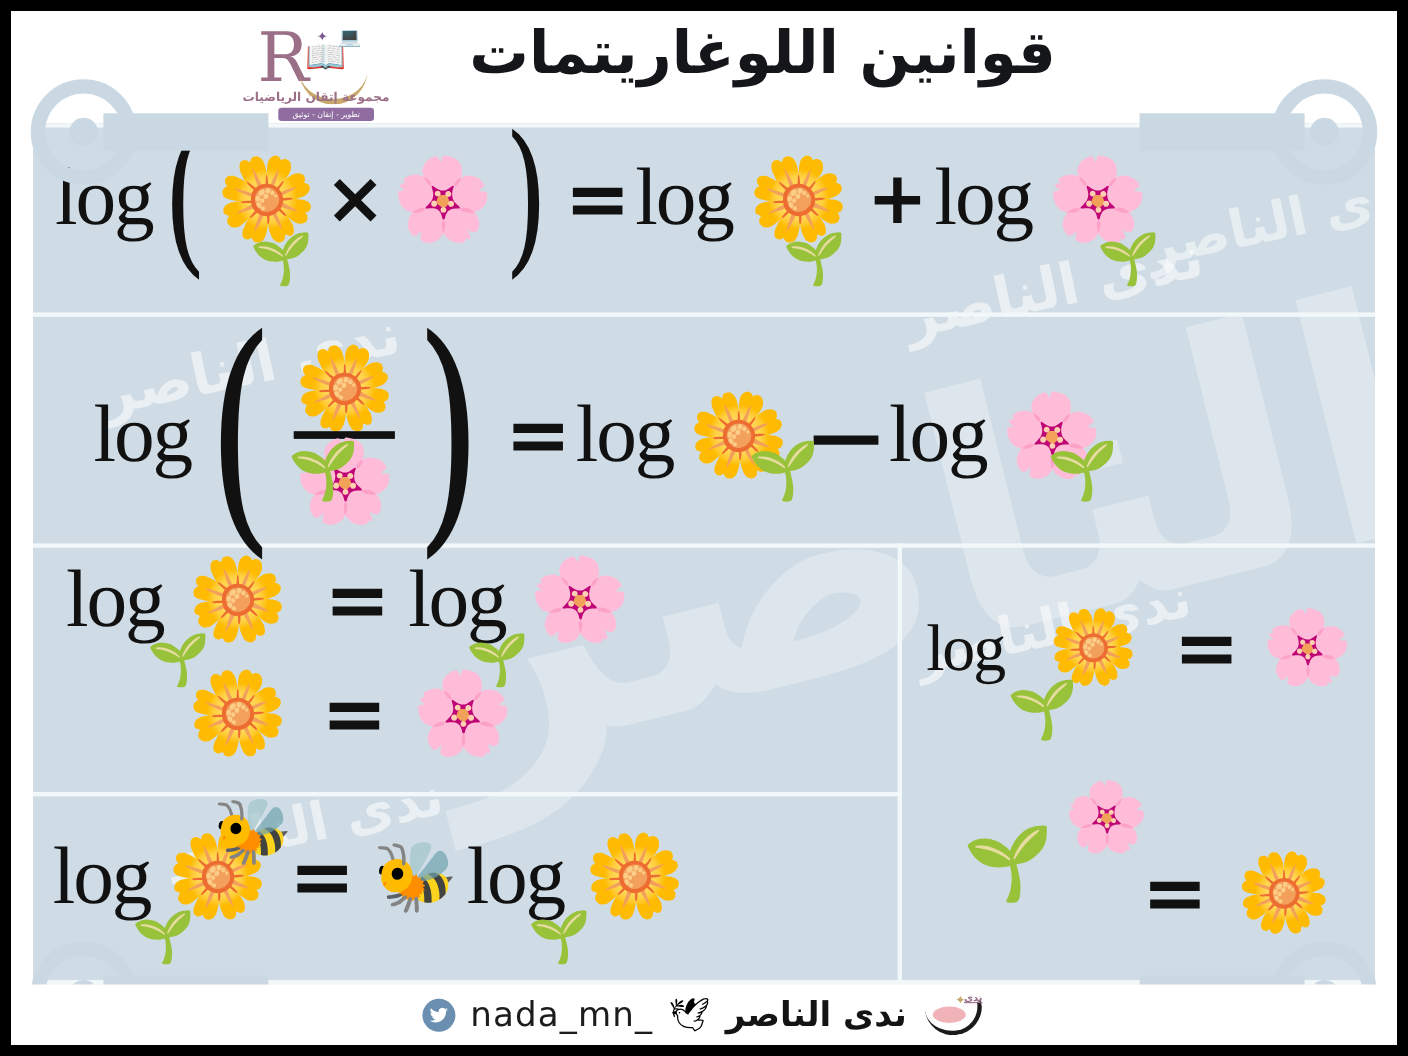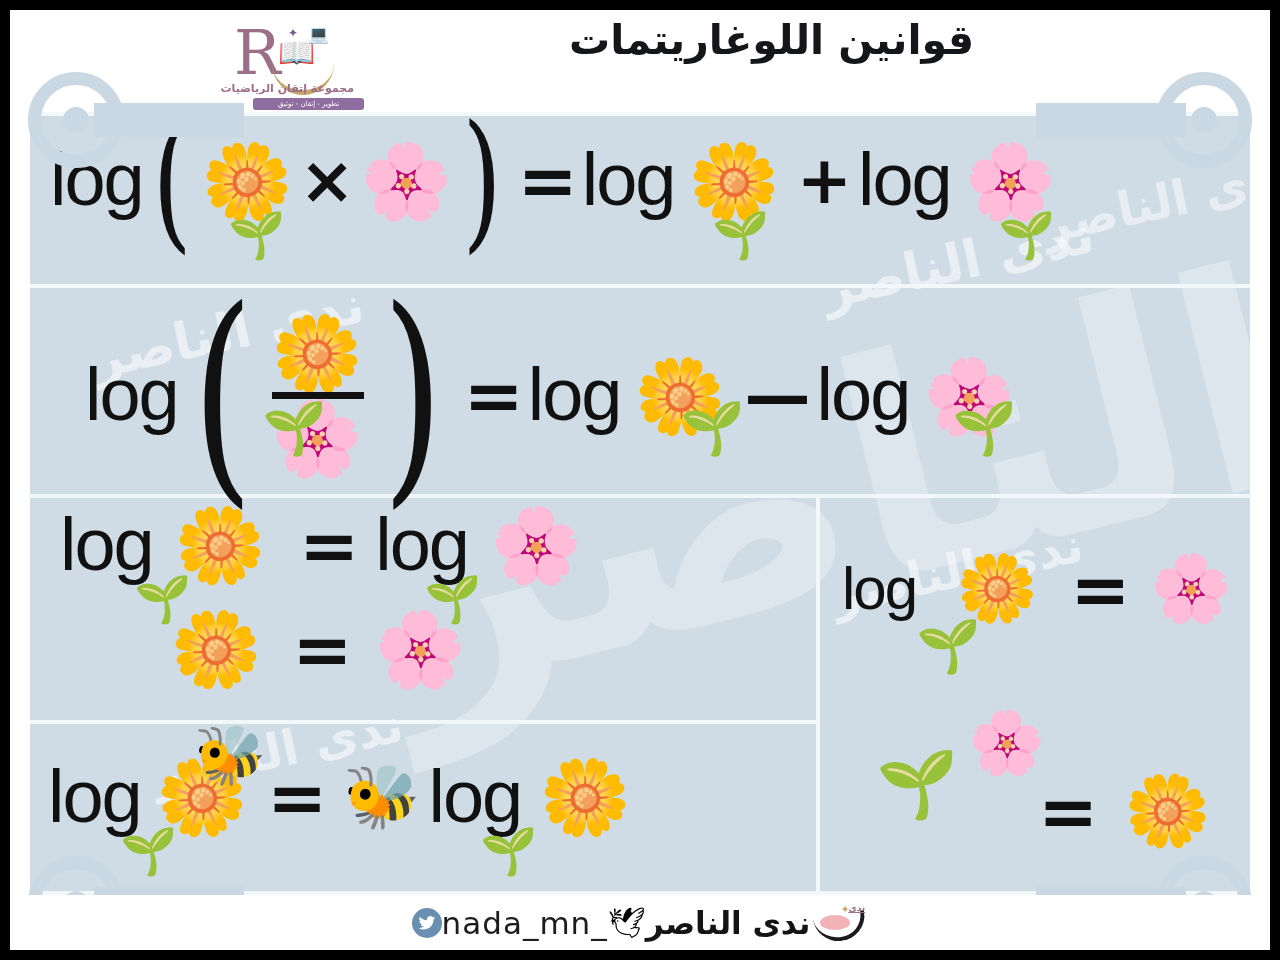--- a/index.html
+++ b/index.html
@@ -20,22 +20,22 @@
     width:1260px;height:940px;
     background:#ffffff;
     overflow:hidden;
   }
   
   .header{
     position:absolute;left:0;top:0;width:1260px;height:102px;
     background:#ffffff;
   }
   .title{
-    position:absolute;right:296px;top:6px;
-    font-size:41px;font-weight:700;color:#14161a;
+    position:absolute;right:310px;top:6px;
+    font-size:54px;font-weight:700;color:#14161a;
     direction:rtl;letter-spacing:-1px;white-space:nowrap;
     font-family:"DejaVu Sans","Liberation Sans",sans-serif;
   }
   
   .logo{
     position:absolute;left:222px;top:14px;width:122px;height:86px;
   }
   .logo-R{
     position:absolute;left:2px;top:0px;
     font-family:"DejaVu Serif","Liberation Serif",serif;
@@ -56,21 +56,21 @@
     border-radius:0 0 46px 46px;
   }
   .logo-ar{
     position:absolute;left:4px;top:58px;width:118px;
     text-align:center;direction:rtl;
     font-size:11px;color:#9b6f87;font-weight:700;white-space:nowrap;
   }
   .logo-pill{
     position:absolute;left:21px;top:74px;
     background:#8f6da0;color:#fff;
-    font-size:7px;padding:2px 25px;border-radius:3px;
+    font-size:7px;padding:2px 13px;border-radius:3px;
     direction:rtl;white-space:nowrap;letter-spacing:.3px;text-align:center;
   }
   
   .board{
     position:absolute;left:20px;top:102px;
     width:1220px;height:783px;
     background:#cfdce5;
     overflow:hidden;
   }
   
@@ -118,21 +118,21 @@
   .row{position:absolute;}
   .eq{
     position:absolute;
     display:flex;align-items:center;
     font-family:"DejaVu Sans","Liberation Sans",sans-serif;
     color:#111;
     white-space:nowrap;
   }
   .log{
     font-size:74px;font-weight:500;letter-spacing:-2px;line-height:.9;
-    font-family:Liberation Sans, sans-serif;
+    font-family:Liberation Serif, serif;
   }
   .log.sm{font-size:60px;}
   .op{font-size:66px;font-weight:700;line-height:.9;padding:0 6px;}
   .op.eqs{font-size:72px;letter-spacing:-2px;}
   .paren{
     font-size:150px;font-weight:300;line-height:.62;
     font-family:"DejaVu Serif","Liberation Serif",serif;
     transform:scaleX(.68);display:inline-block;
   }
   .paren.tall{font-size:230px;}
@@ -155,21 +155,21 @@
     width:92px;height:7px;background:#111;margin:2px 0;
   }
   
   .sup{
     position:absolute;font-size:58px;line-height:1;
   }
   
   .footer{
     position:absolute;left:0;top:885px;width:1260px;height:55px;
     background:#ffffff;
-    display:flex;align-items:center;justify-content:center;
+    display:flex;align-items:center;justify-content:center;gap:14px;
   }
   .tw{
     width:30px;height:30px;border-radius:50%;background:#6b8fb0;
     display:flex;align-items:center;justify-content:center;
     color:#fff;font-size:17px;
   }
   .handle{
     font-size:31px;color:#1c1c1c;letter-spacing:1px;
     font-family:"DejaVu Sans","Liberation Sans",sans-serif;
   }

